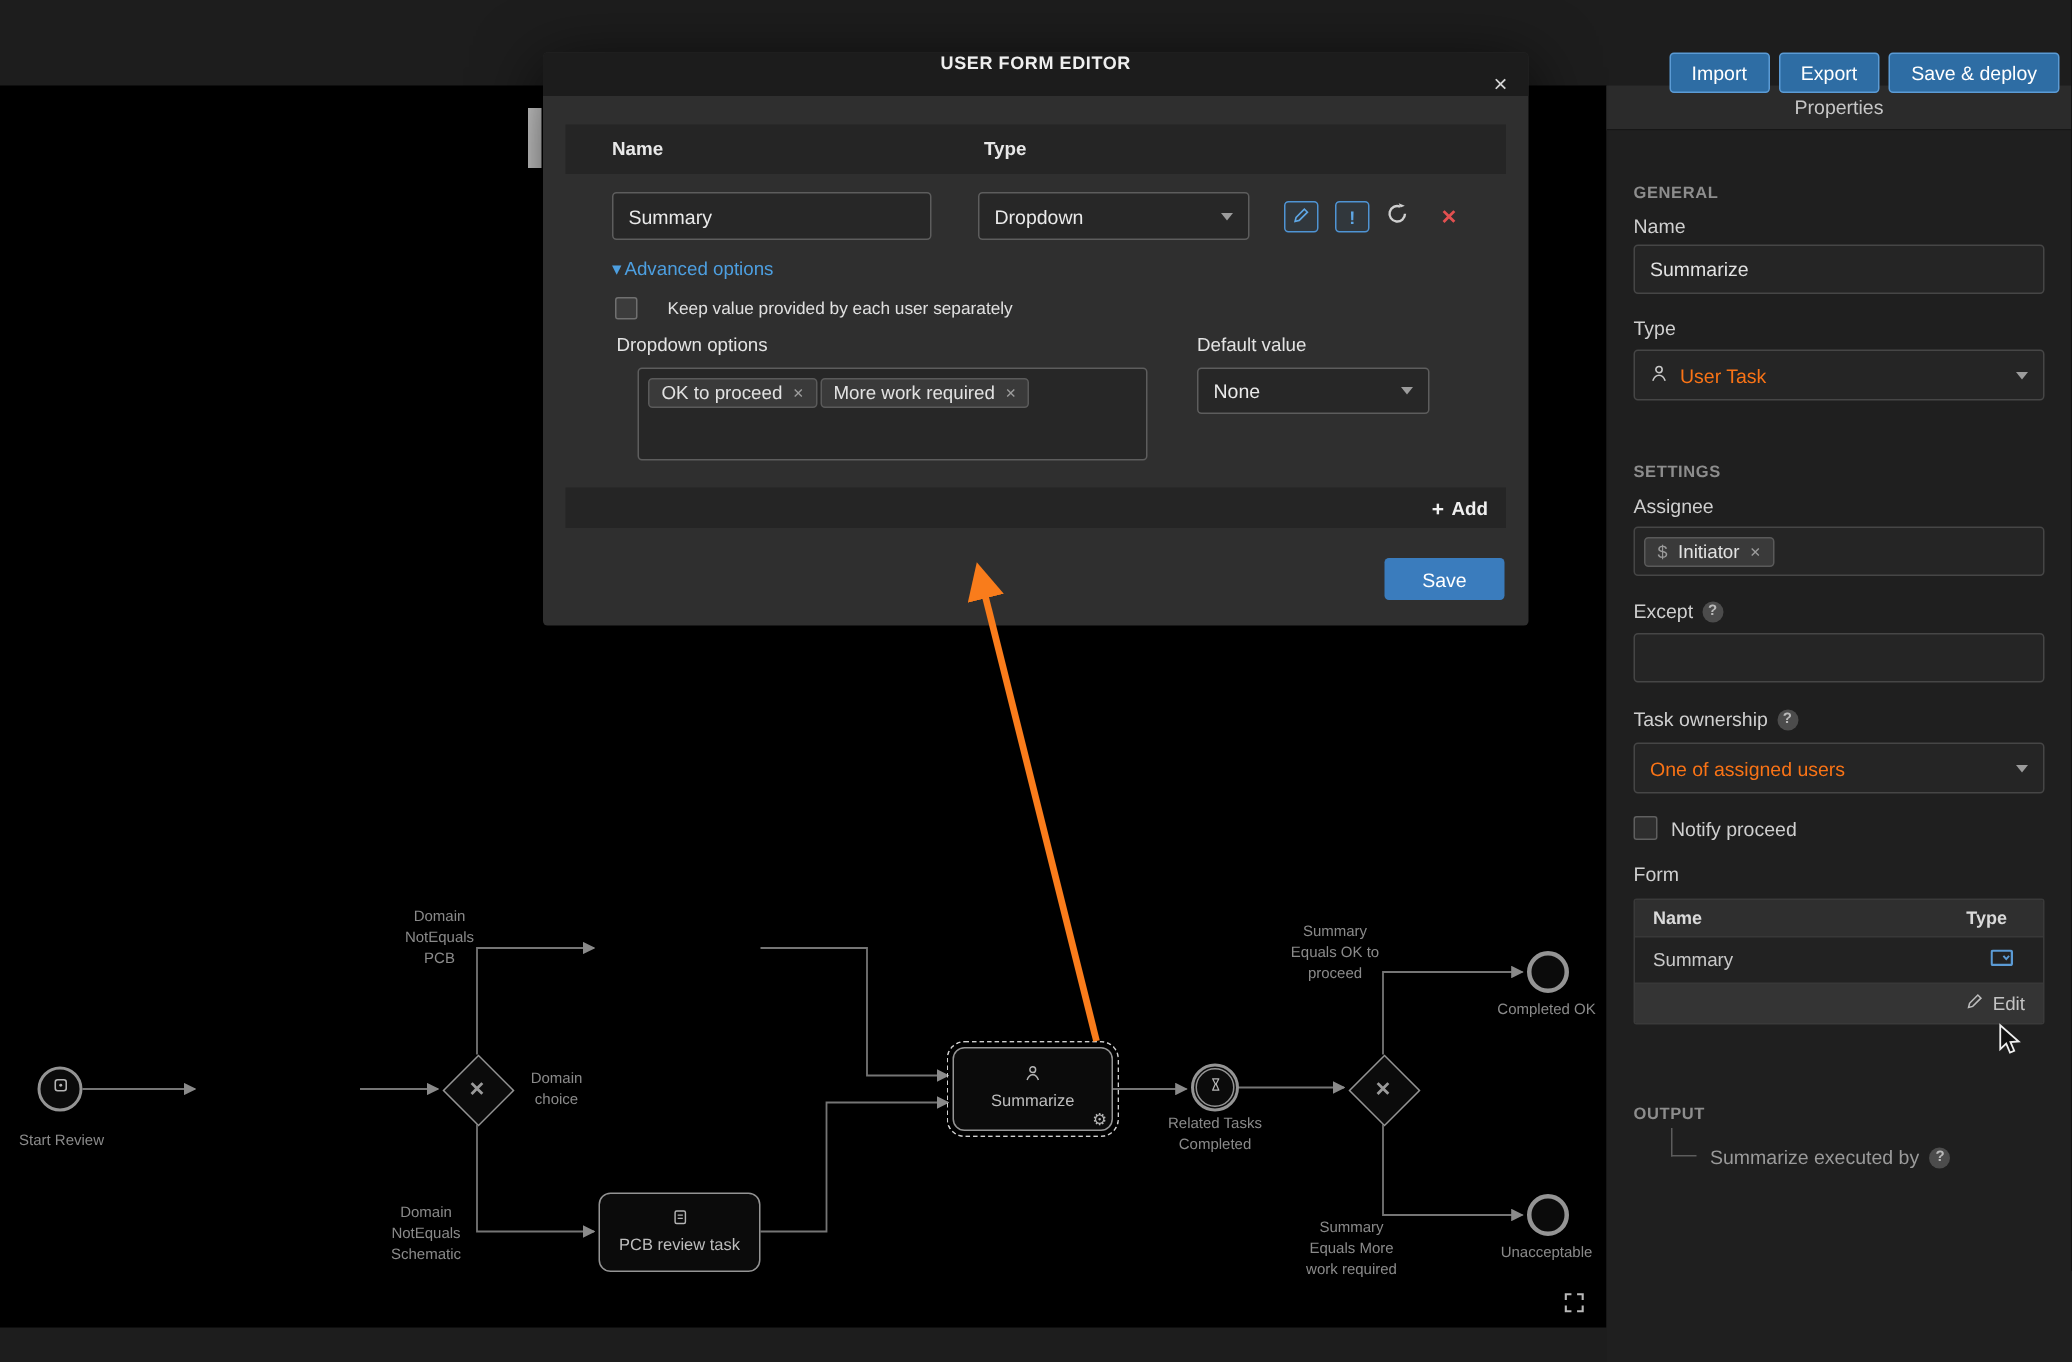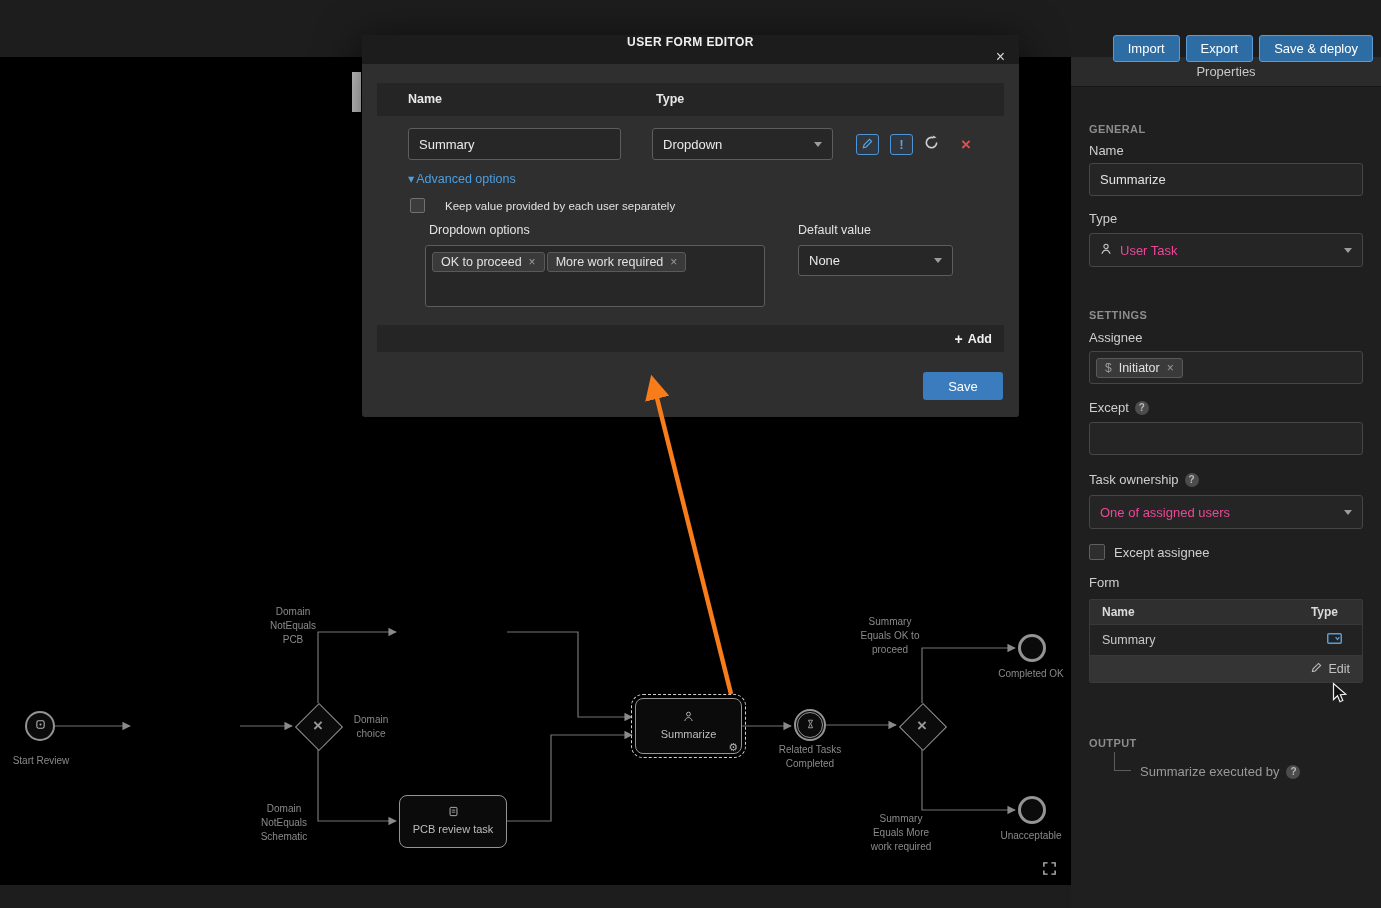--- a/index.html
+++ b/index.html
@@ -33,21 +33,21 @@
 
   
   #panel{position:absolute;left:1071px;top:57px;width:310px;height:851px;background:#1f1f1f;z-index:2;}
   .panel-header{height:29px;background:#2b2b2b;border-bottom:1px solid #161616;display:flex;
                 align-items:center;justify-content:center;color:#c7c7c7;font-size:13px;}
   .pa{position:absolute;left:18px;right:18px;}
   .sec{color:#8d8d8d;font-size:11px;font-weight:700;letter-spacing:.4px;}
   .lbl{color:#cfcfcf;font-size:13px;display:flex;align-items:center;gap:6px;}
   .pinput{height:33px;background:#252525;border:1px solid #464646;border-radius:3px;color:#e2e2e2;
           font-size:13px;padding:0 10px;box-sizing:border-box;font-family:inherit;}
-  .pselect{height:32px;background:#252525;border:1px solid #464646;border-radius:3px;color:#ec4899;
+  .pselect{height:32px;background:#252525;border:1px solid #464646;border-radius:3px;color:#f97316;
            font-size:13px;display:flex;align-items:center;padding:0 10px;gap:8px;cursor:pointer;}
   .caret{width:0;height:0;border-left:4px solid transparent;border-right:4px solid transparent;
          border-top:5px solid #9c9c9c;}
   .mla{margin-left:auto;}
   .chips{display:flex;align-items:center;padding:0 6px;}
   .chip{display:inline-flex;align-items:center;gap:7px;background:#3a3a3a;border:1px solid #5a5a5a;
         border-radius:3px;padding:2px 8px;font-size:12.5px;color:#e2e2e2;}
   .chip-x{color:#9c9c9c;font-size:12px;cursor:pointer;line-height:1;}
   .chip-ic{color:#9c9c9c;font-size:12px;}
   .help{display:inline-flex;width:14px;height:14px;border-radius:50%;background:#4c4c4c;color:#b9b9b9;
@@ -248,21 +248,21 @@
       <span>Task ownership</span>
       <span class="help">?</span>
     </div>
     <div class="pa pselect" style="top:438px;">
       <span>One of assigned users</span>
       <span class="caret mla"></span>
     </div>
 
     <div class="pa checkrow" style="top:487px;">
       <span class="cb"></span>
-      <span>Except assignee</span>
+      <span>Notify proceed</span>
     </div>
 
     <div class="pa lbl" style="top:518px;">
         <span>Form</span>
       </div>
     <div class="pa formtable" style="top:542px;">
       <div class="ft-head">
         <span>Name</span>
         <span>Type</span>
       </div>
@@ -335,21 +335,21 @@
     <div class="m-abs mlink" style="left:46px;top:136px;">
       <span>▾</span>
         <span>Advanced options</span>
     </div>
 
     <div class="m-abs mcheckrow" style="left:48px;top:163px;">
       <span class="mcb"></span>
       <span>Keep value provided by each user separately</span>
     </div>
 
-    <div class="m-abs mlabel" style="left:67px;top:188px;">Dropdown options</div>
+    <div class="m-abs mlabel" style="left:49px;top:188px;">Dropdown options</div>
     <div class="m-abs tagsbox" style="left:63px;top:210px;width:340px;height:62px;">
       <span class="chip">
         <span>OK to proceed</span>
         <span class="chip-x">×</span>
       </span>
       <span class="chip">
         <span>More work required</span>
         <span class="chip-x">×</span>
       </span>
     </div>

